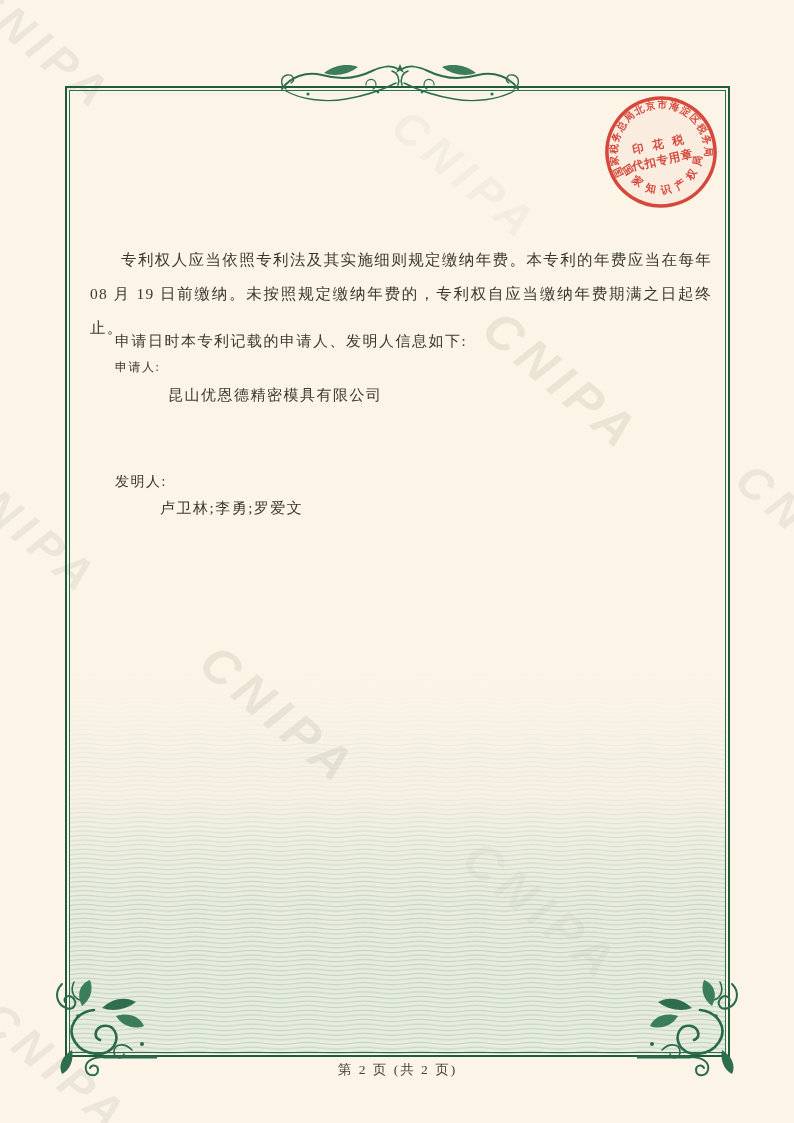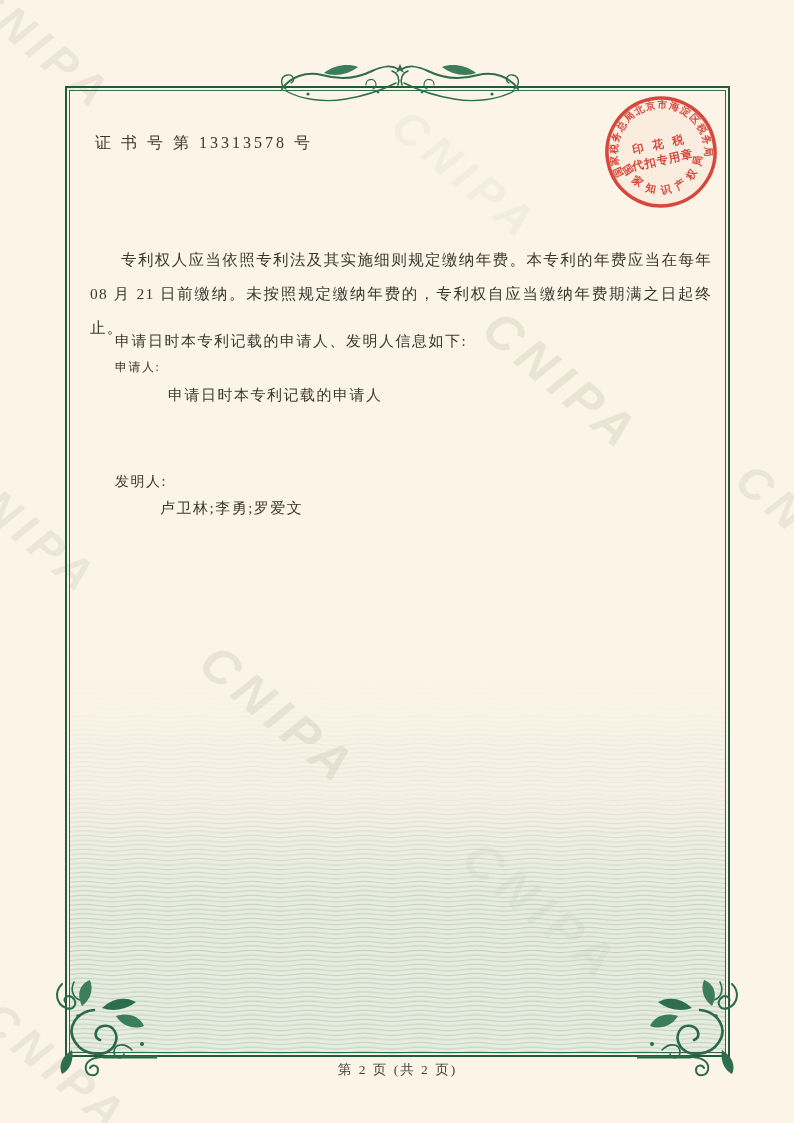--- a/index.html
+++ b/index.html
@@ -167,24 +167,23 @@
       </text>
       <text font-size="10.5" letter-spacing="6">
         <textPath href="#seal-arc-bottom" startOffset="50%" text-anchor="middle">国家知识产权局</textPath>
       </text>
       <text x="62" y="58" font-size="11.5" letter-spacing="3" text-anchor="middle">印 花 税</text>
       <text x="62" y="74" font-size="11.5" letter-spacing="1" text-anchor="middle">代扣专用章</text>
     </g>
   </svg>
 
   <div class="content">
-    <div class="cert-number">证 书 号 第 13313578 号</div>
-    <div class="fee-notice">专利权人应当依照专利法及其实施细则规定缴纳年费。本专利的年费应当在每年 08 月 21 日前缴纳。未按照规定缴纳年费的，专利权自应当缴纳年费期满之日起终止。</div>
+    <div class="fee-notice">专利权人应当依照专利法及其实施细则规定缴纳年费。本专利的年费应当在每年 08 月 19 日前缴纳。未按照规定缴纳年费的，专利权自应当缴纳年费期满之日起终止。</div>
     <div class="info-intro">申请日时本专利记载的申请人、发明人信息如下:</div>
     <div class="applicant-label">申请人:</div>
-    <div class="applicant-name">申请日时本专利记载的申请人</div>
+    <div class="applicant-name">昆山优恩德精密模具有限公司</div>
     <div class="inventor-label">发明人:</div>
     <div class="inventor-names">卢卫林;李勇;罗爱文</div>
   </div>
 
   <div class="footer">第 2 页 (共 2 页)</div>
 
 </div>
 
 </body></html>

